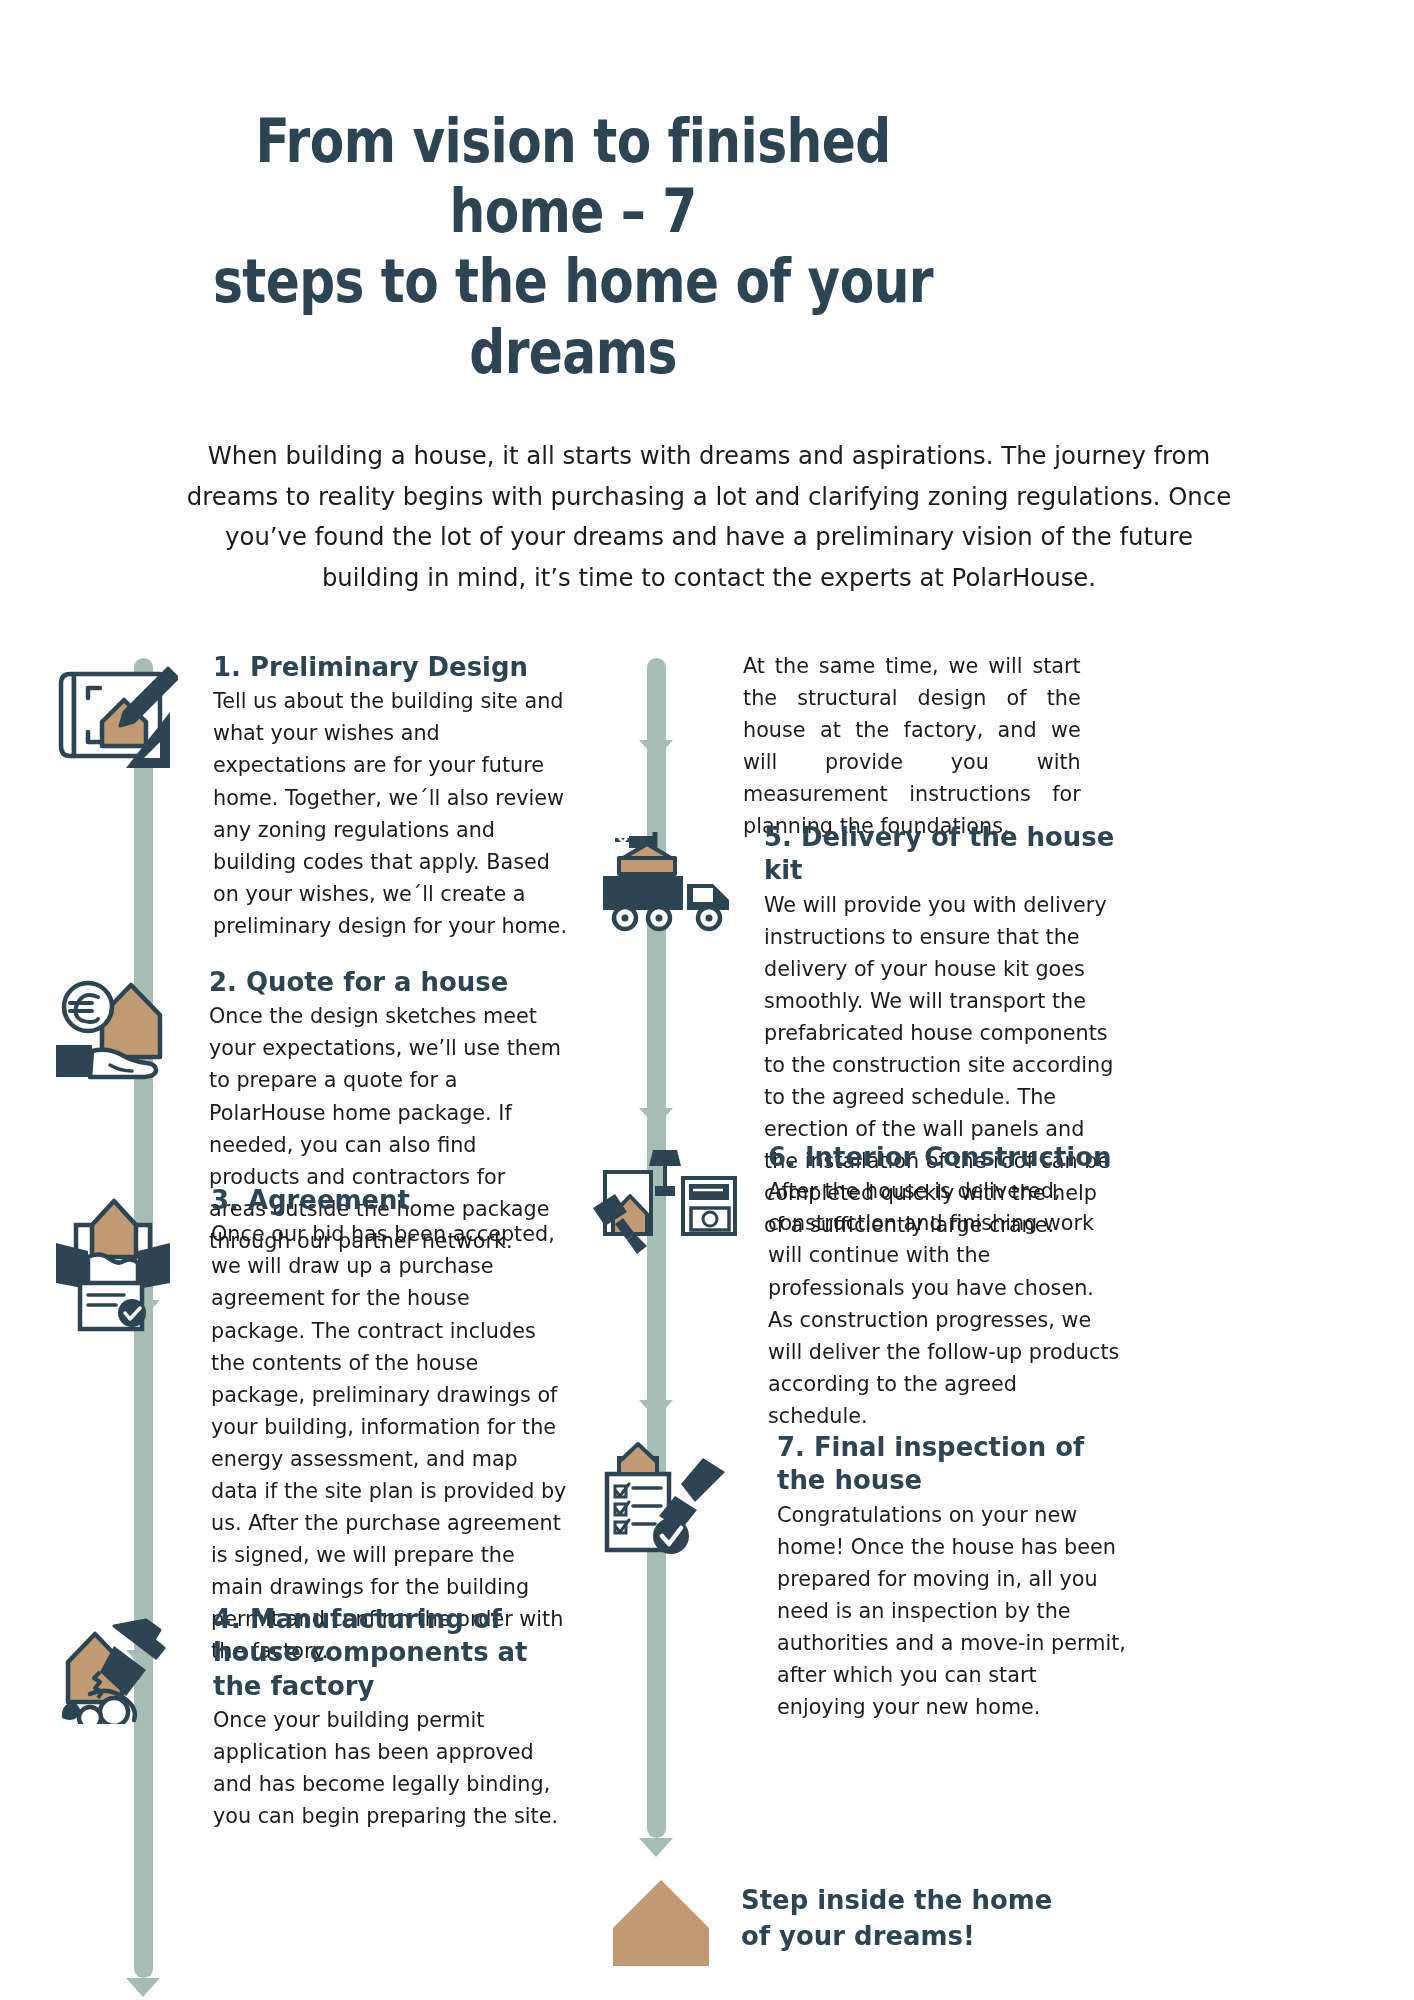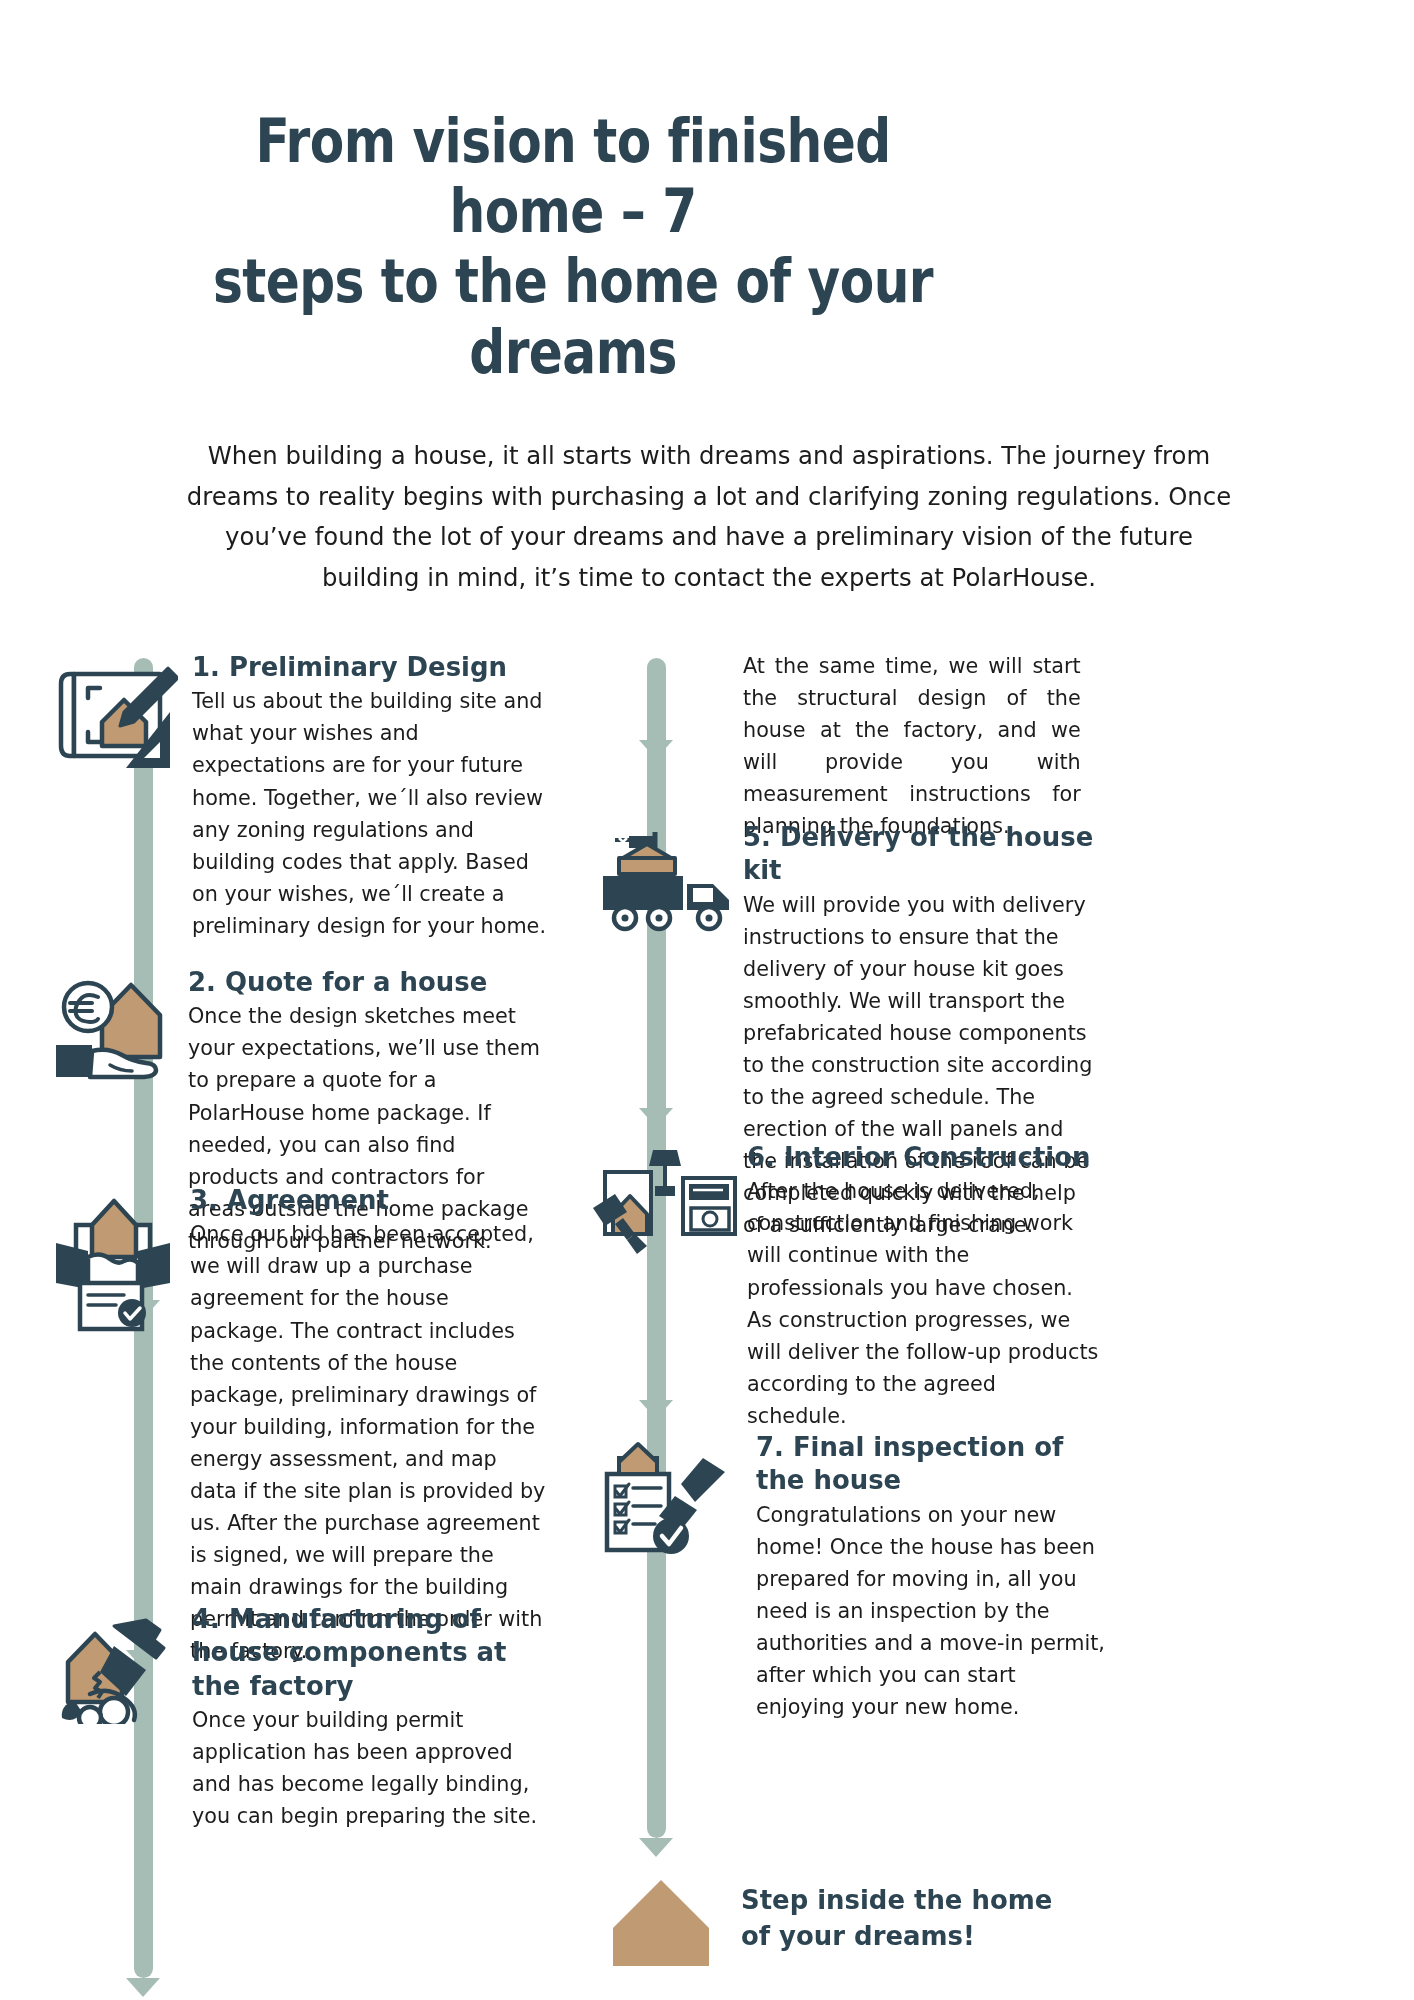--- a/index.html
+++ b/index.html
@@ -95,20 +95,21 @@
     border-right: 17.5px solid transparent;
     border-top: 19px solid #a6bdb5;
   }
 
   
   .step {
     position: relative;
     display: flex;
     align-items: flex-start;
     z-index: 2;
+    gap: 21px;
   }
 
   .icon-slot {
     position: relative;
     flex: 0 0 auto;
     z-index: 3;
   }
 
   .step-body { position: relative; z-index: 4; }
 

